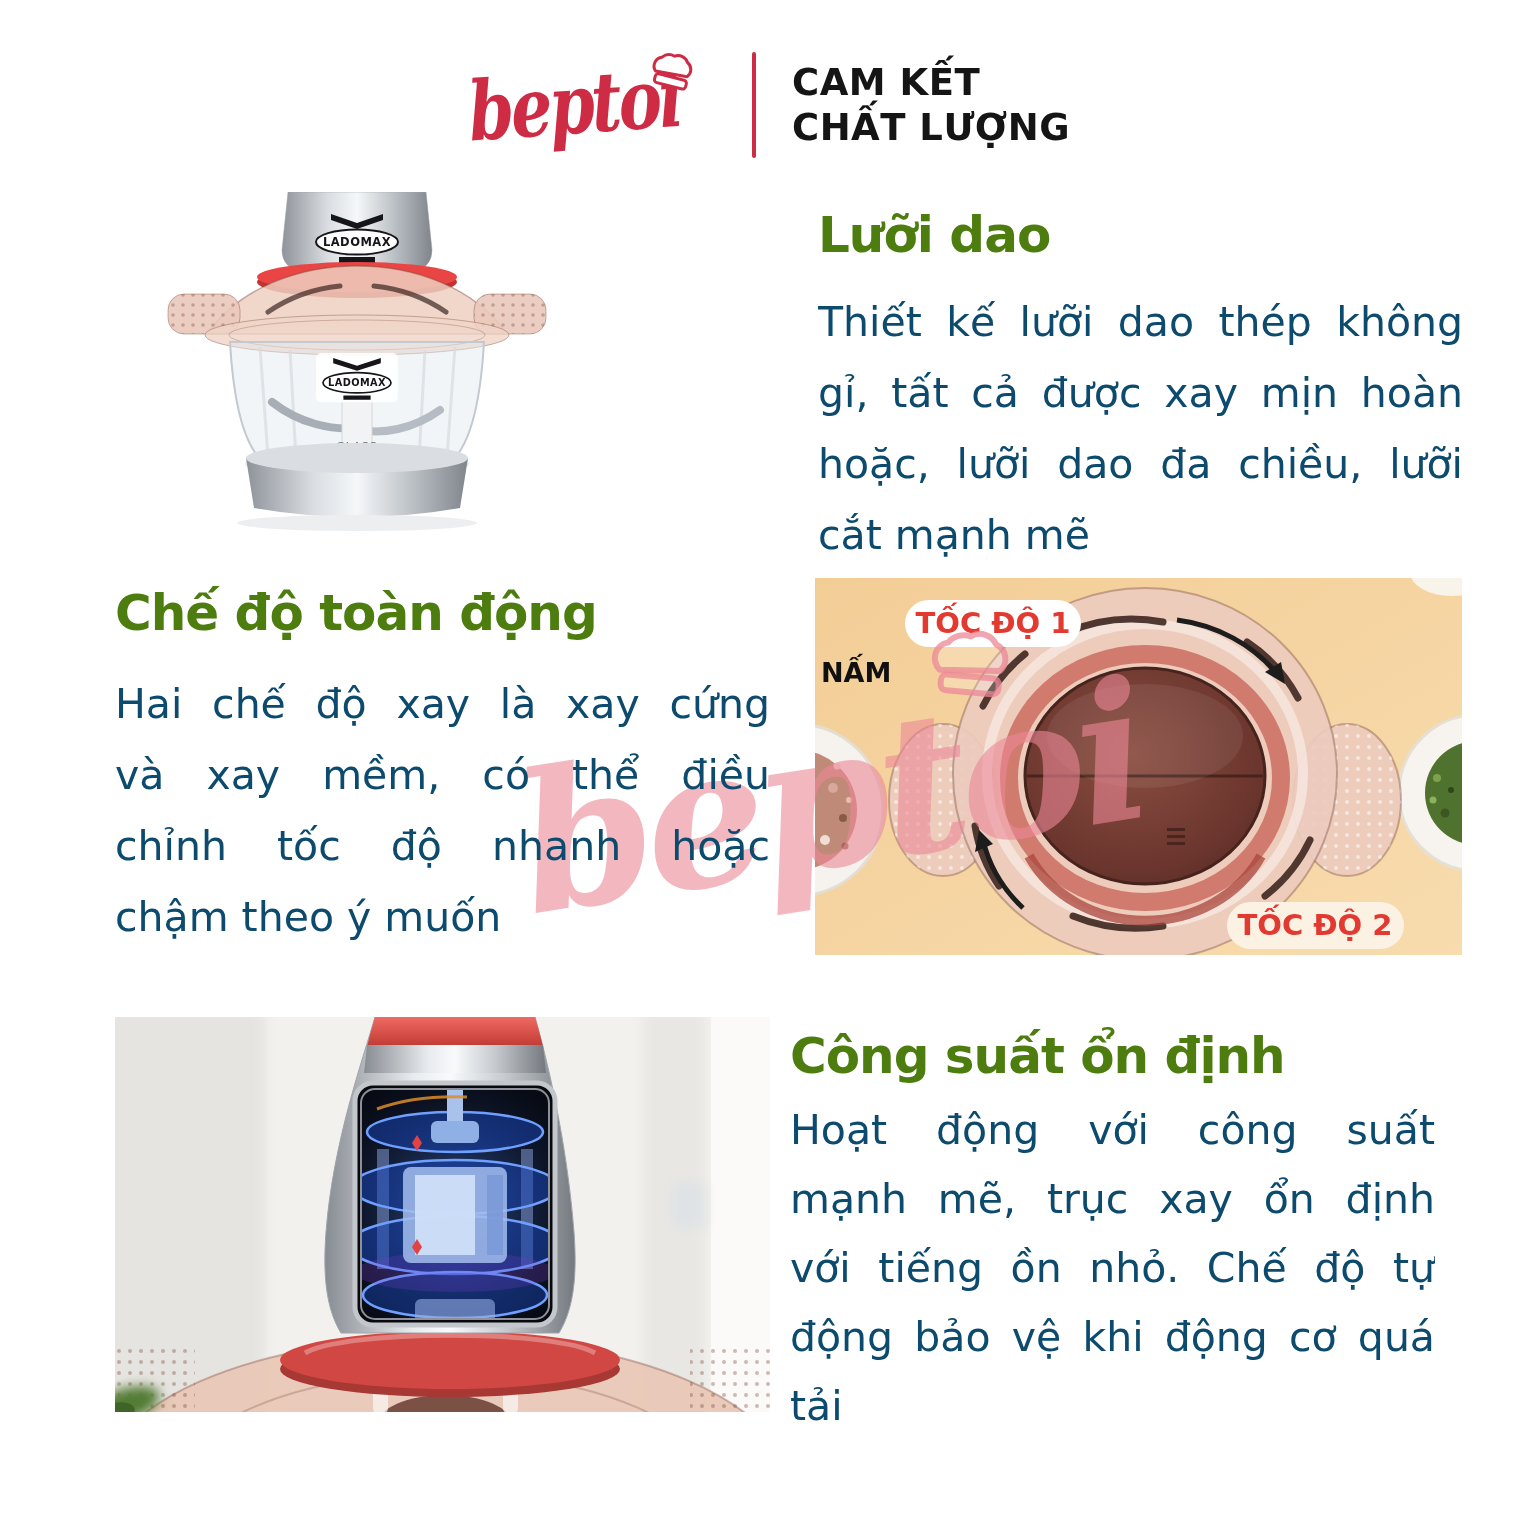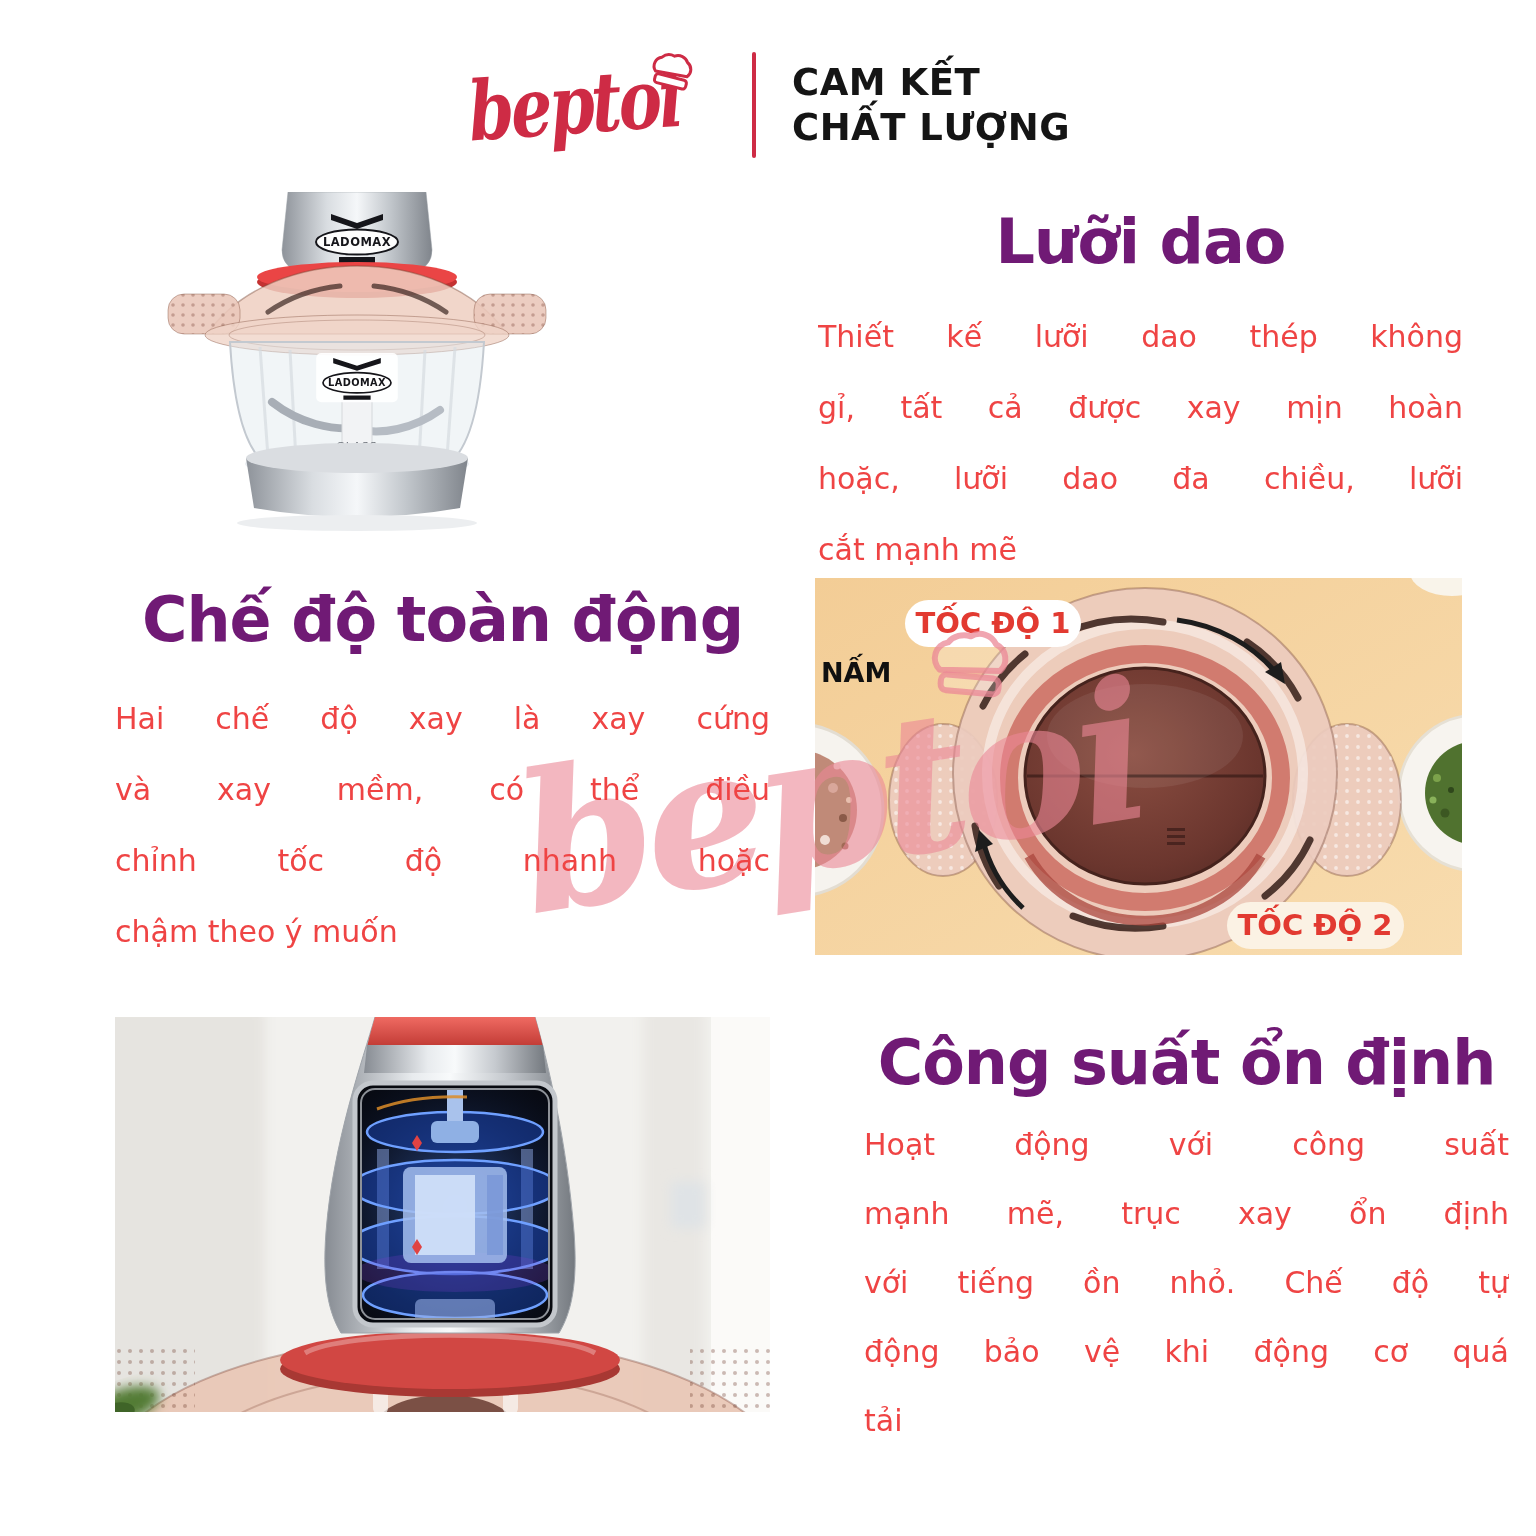--- a/index.html
+++ b/index.html
@@ -15,32 +15,32 @@
   }
   #brand-logo{width:250px;height:128px;display:block;}
   #header-divider{width:4px;height:106px;background:#ce2b45;border-radius:2px;}
   #tagline{display:flex;flex-direction:column;}
   #tagline span{
     font-size:37px;font-weight:bold;color:#151515;line-height:1.22;letter-spacing:.5px;
   }
   
   .sec{position:absolute;z-index:3;}
   .sec h2{
-    margin:0;font-size:62px;line-height:1.2;font-weight:bold;
-    color:#701a75;letter-spacing:-1px;white-space:nowrap;text-align:center;
-  }
-  .bodytext{color:#ef4444;font-size:30px;}
+    margin:0;font-size:50px;line-height:1.2;font-weight:bold;
+    color:#4d7c0f;letter-spacing:-1px;white-space:nowrap;
+  }
+  .bodytext{color:#0c4a6e;font-size:41px;}
   .bt-line{height:71px;line-height:71px;text-align:justify;overflow:hidden;}
   .bt-line::after{content:"";display:inline-block;width:100%;height:0;}
   .bt-last{height:71px;line-height:71px;text-align:left;}
   #sec-blade{left:818px;top:205px;width:645px;}
   #sec-blade .bodytext{margin-top:22px;}
   #sec-modes{left:115px;top:583px;width:655px;}
   #sec-modes .bodytext{margin-top:26px;}
-  #sec-power{left:864px;top:1026px;width:645px;}
+  #sec-power{left:790px;top:1026px;width:645px;}
   #sec-power .bodytext{margin-top:10px;}
   #sec-power .bt-line,#sec-power .bt-last{height:69px;line-height:69px;}
   
   .photo{position:absolute;z-index:1;}
   #photo-product{left:150px;top:192px;width:600px;height:352px;}
   #photo-topview{left:815px;top:578px;width:647px;height:377px;}
   #photo-motor{left:115px;top:1017px;width:655px;height:395px;}
   .photo svg{display:block;width:100%;height:100%;}
   
   #watermark{

